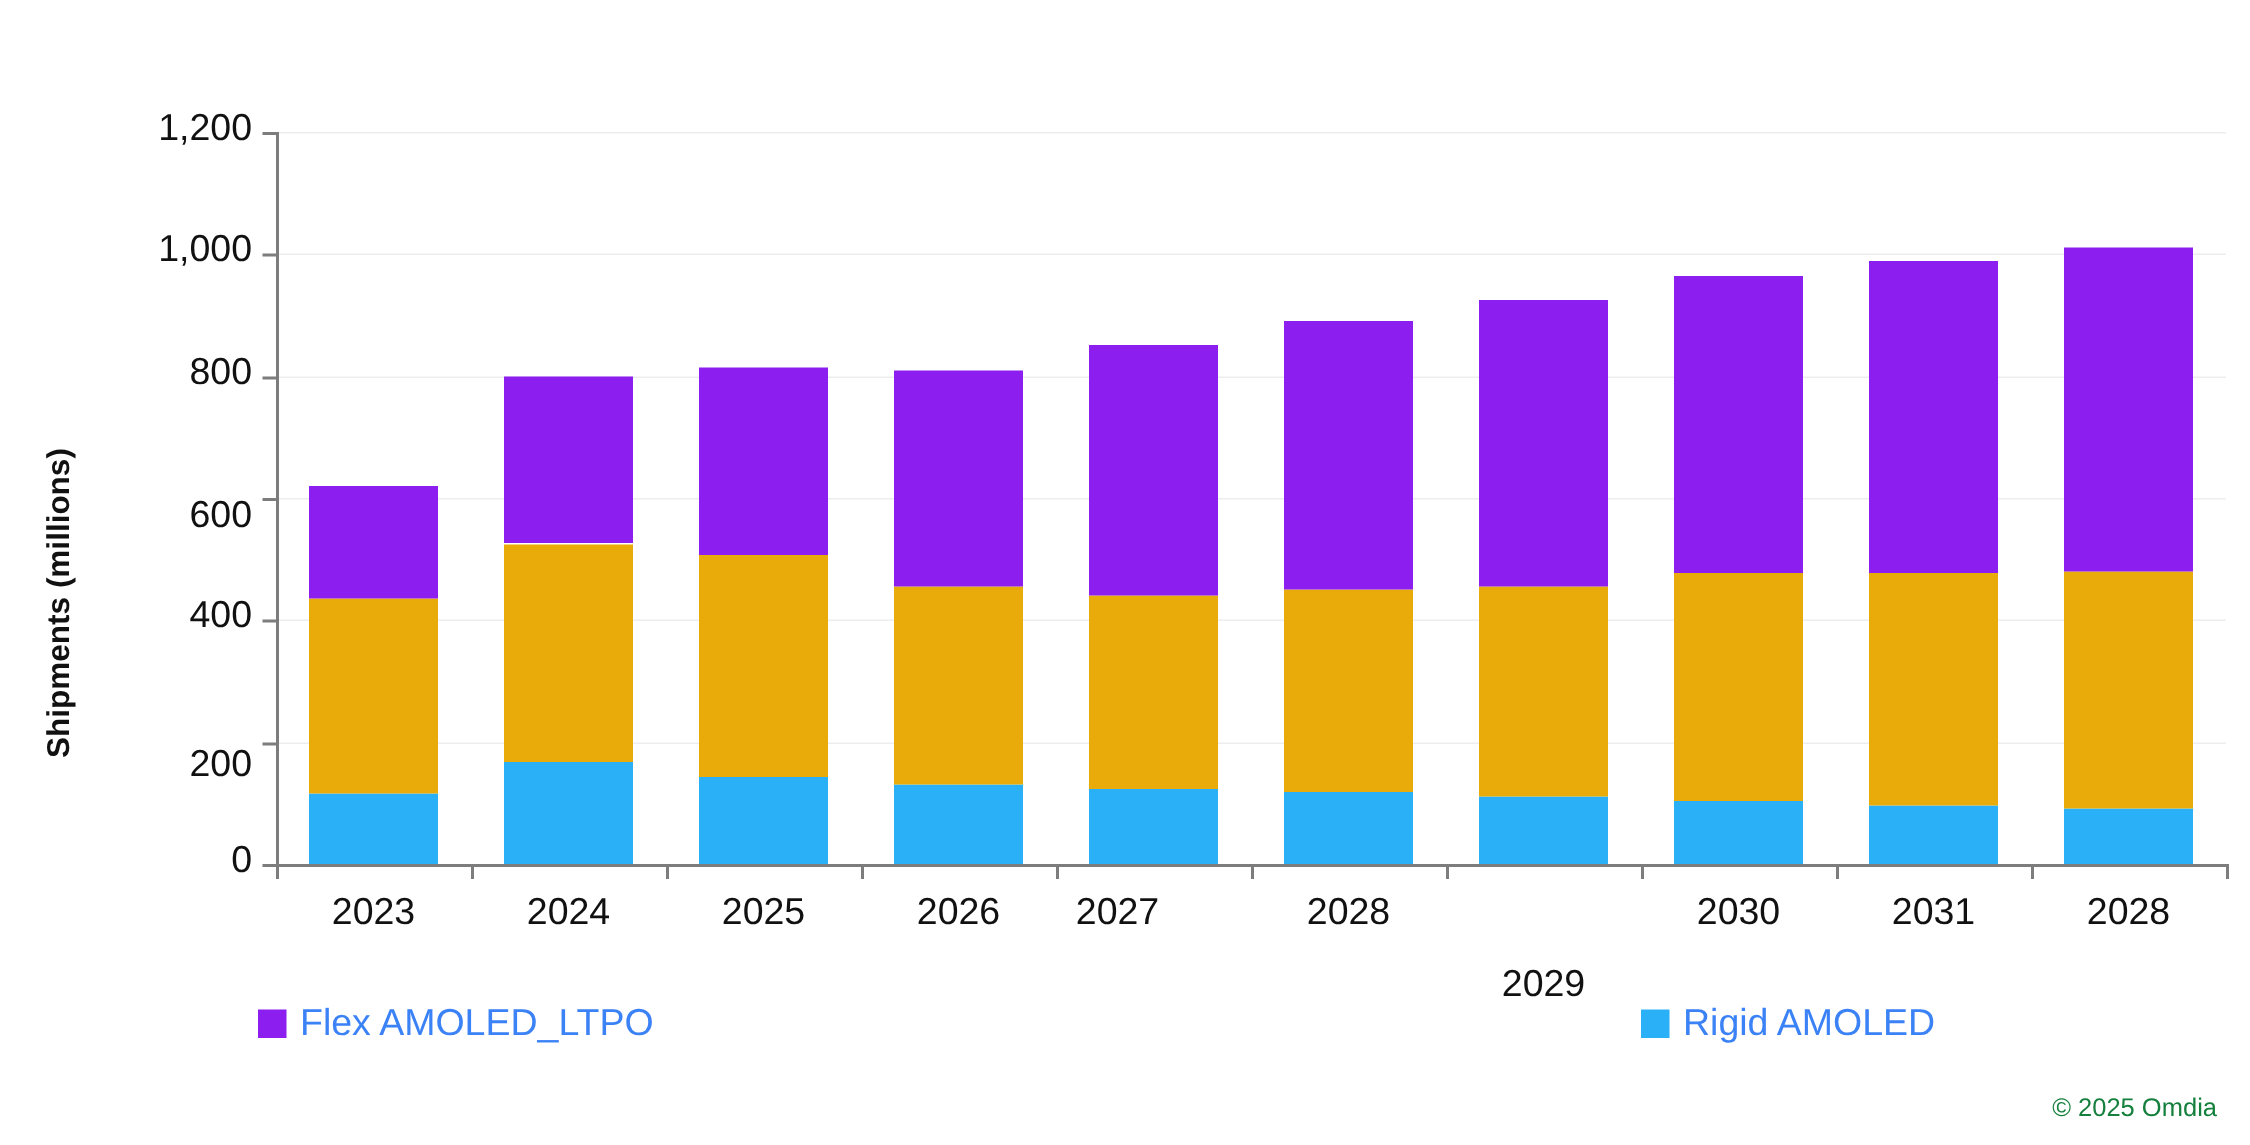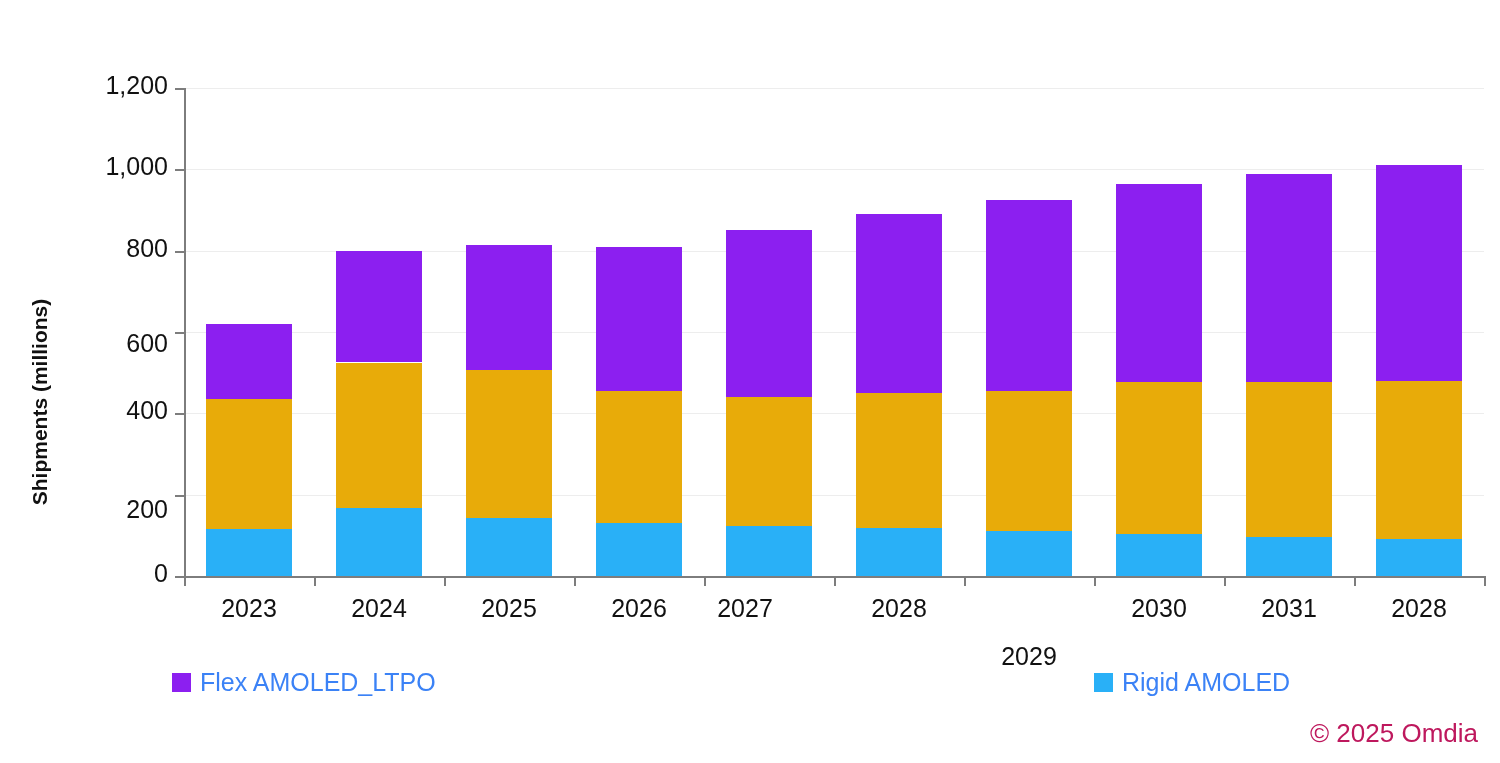--- a/index.html
+++ b/index.html
@@ -116,22 +116,22 @@
   }
   .legend-label{
     font-size:25px;
     color:#3b82f6;
   }
 
   
   .copyright{
     position:absolute;
     right:22px;bottom:14px;
-    font-size:26px;
-    color:#be185d;
+    font-size:17px;
+    color:#15803d;
     white-space:nowrap;
   }
 </style>
 </head>
 <body>
 
 <div id="chart-root">
 
 
   <div class="y-axis-title">Shipments (millions)</div>

